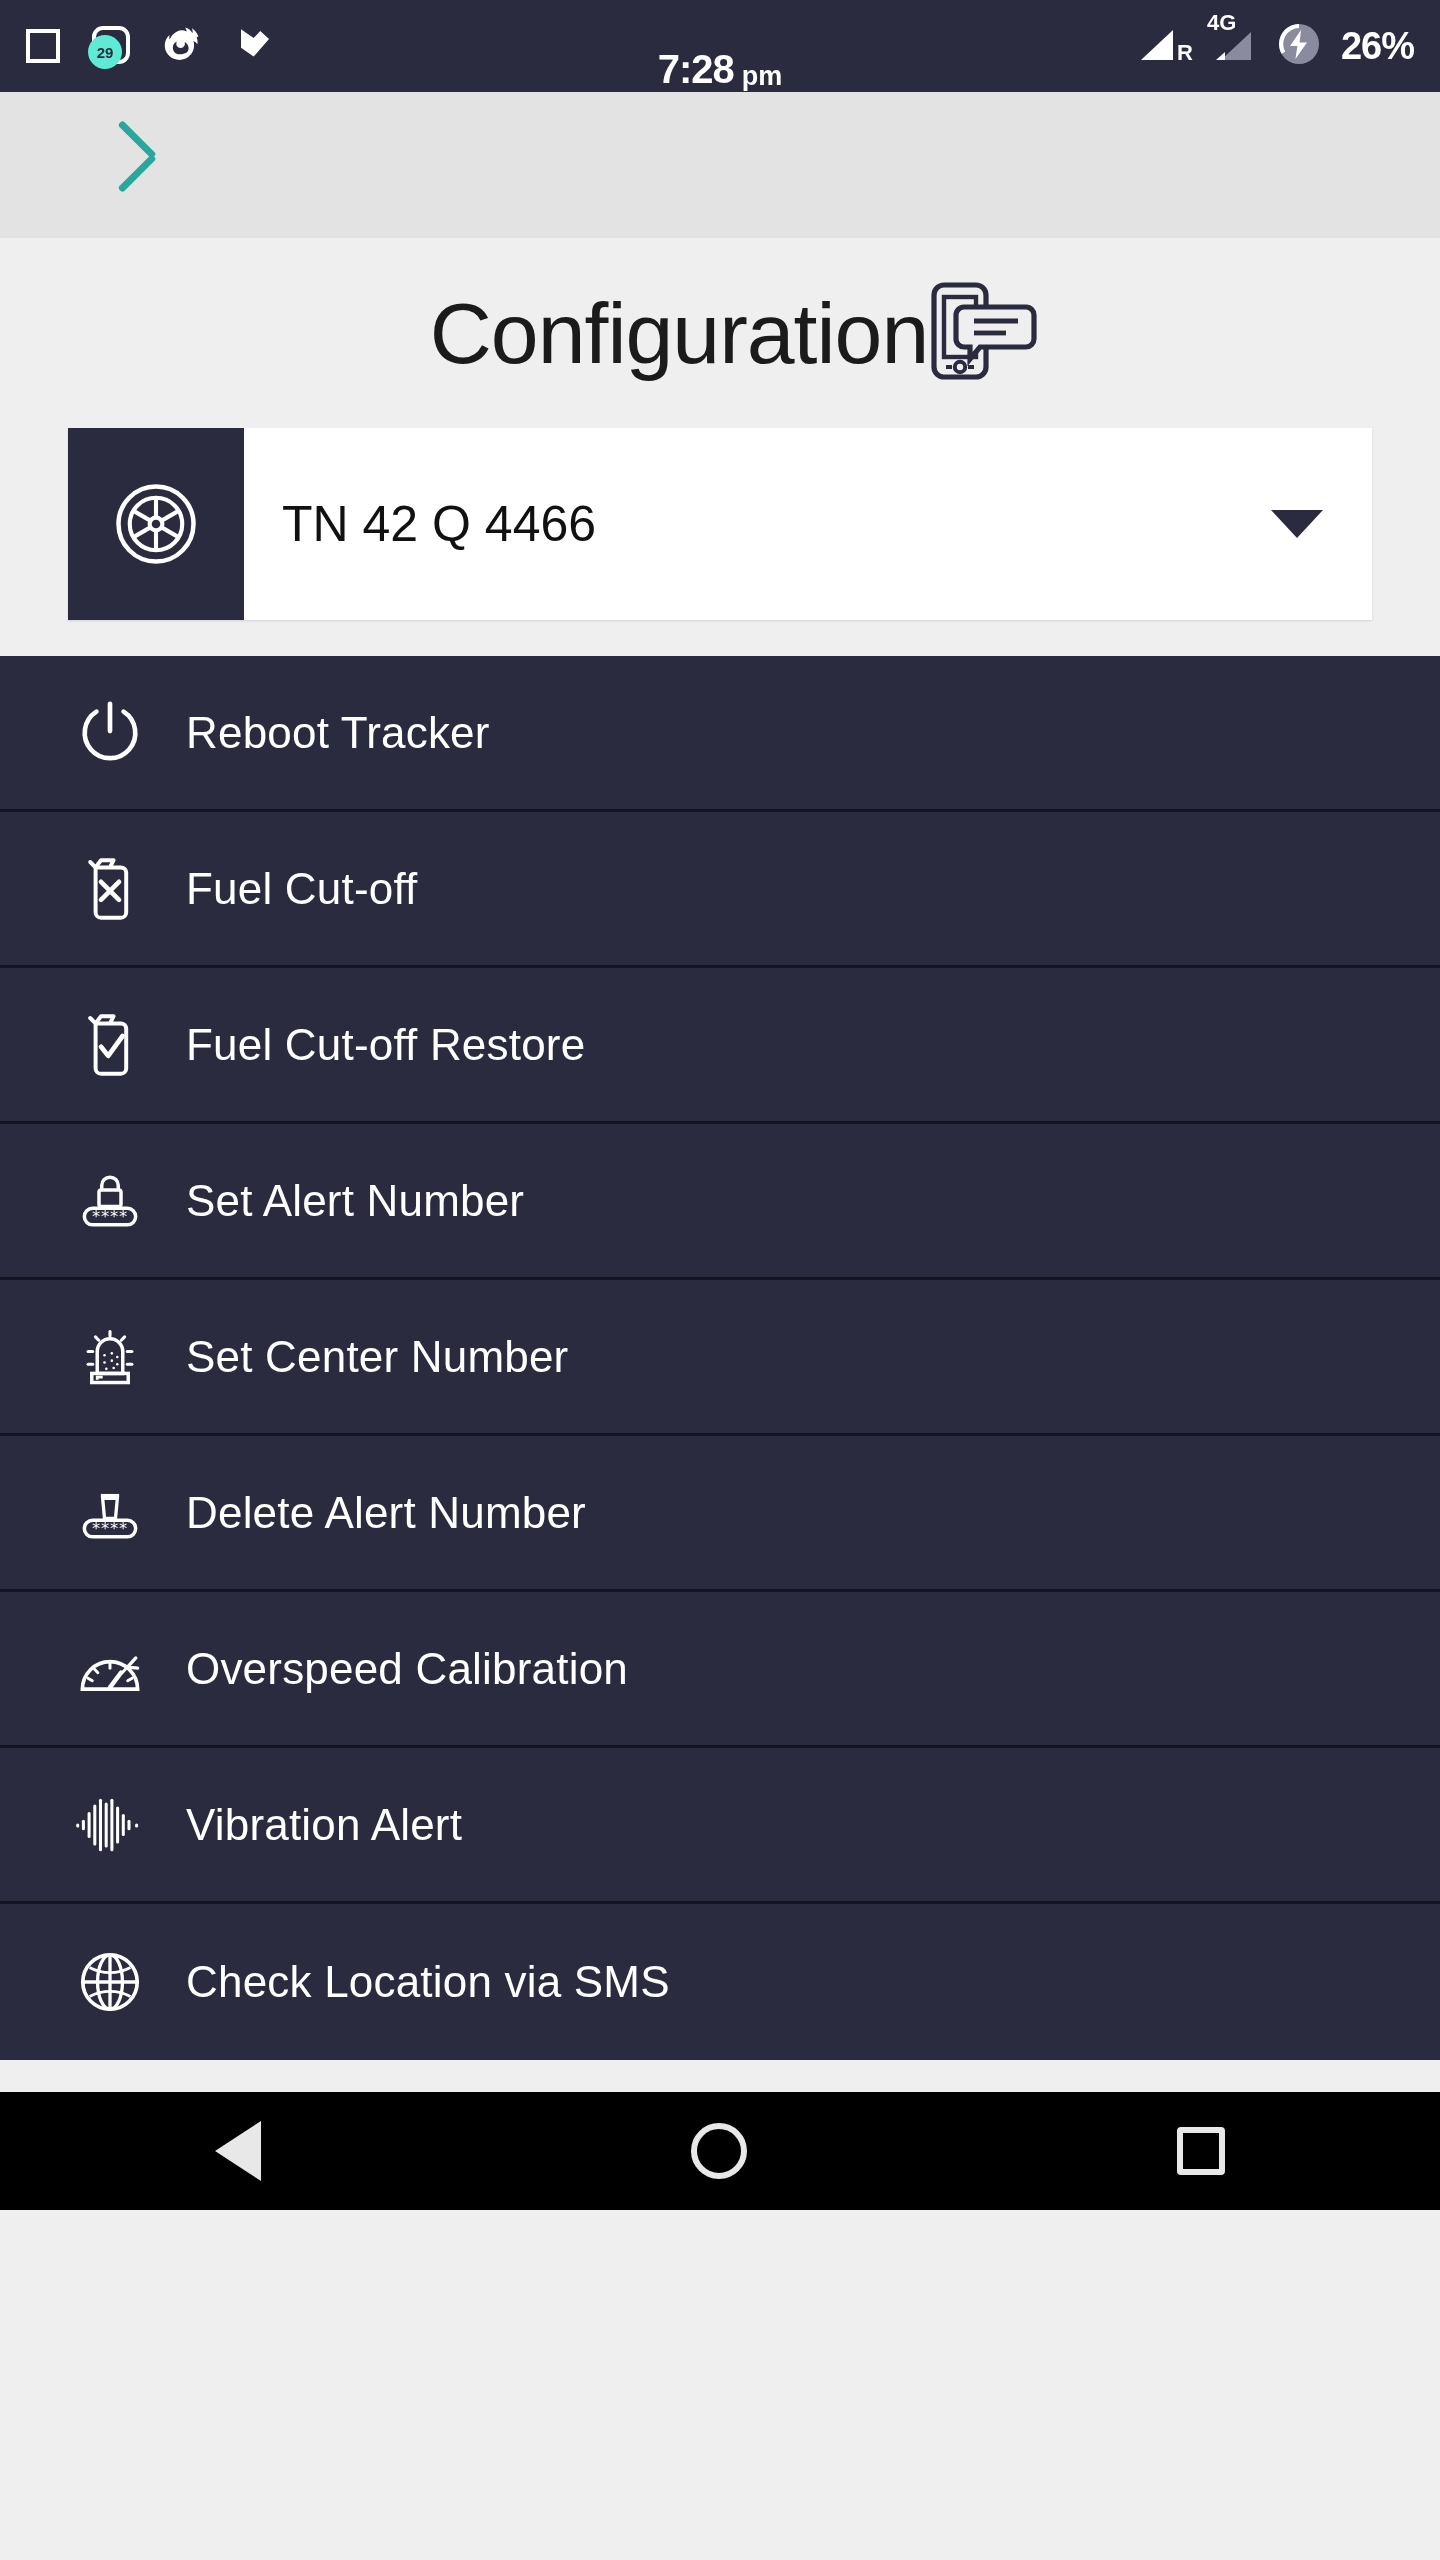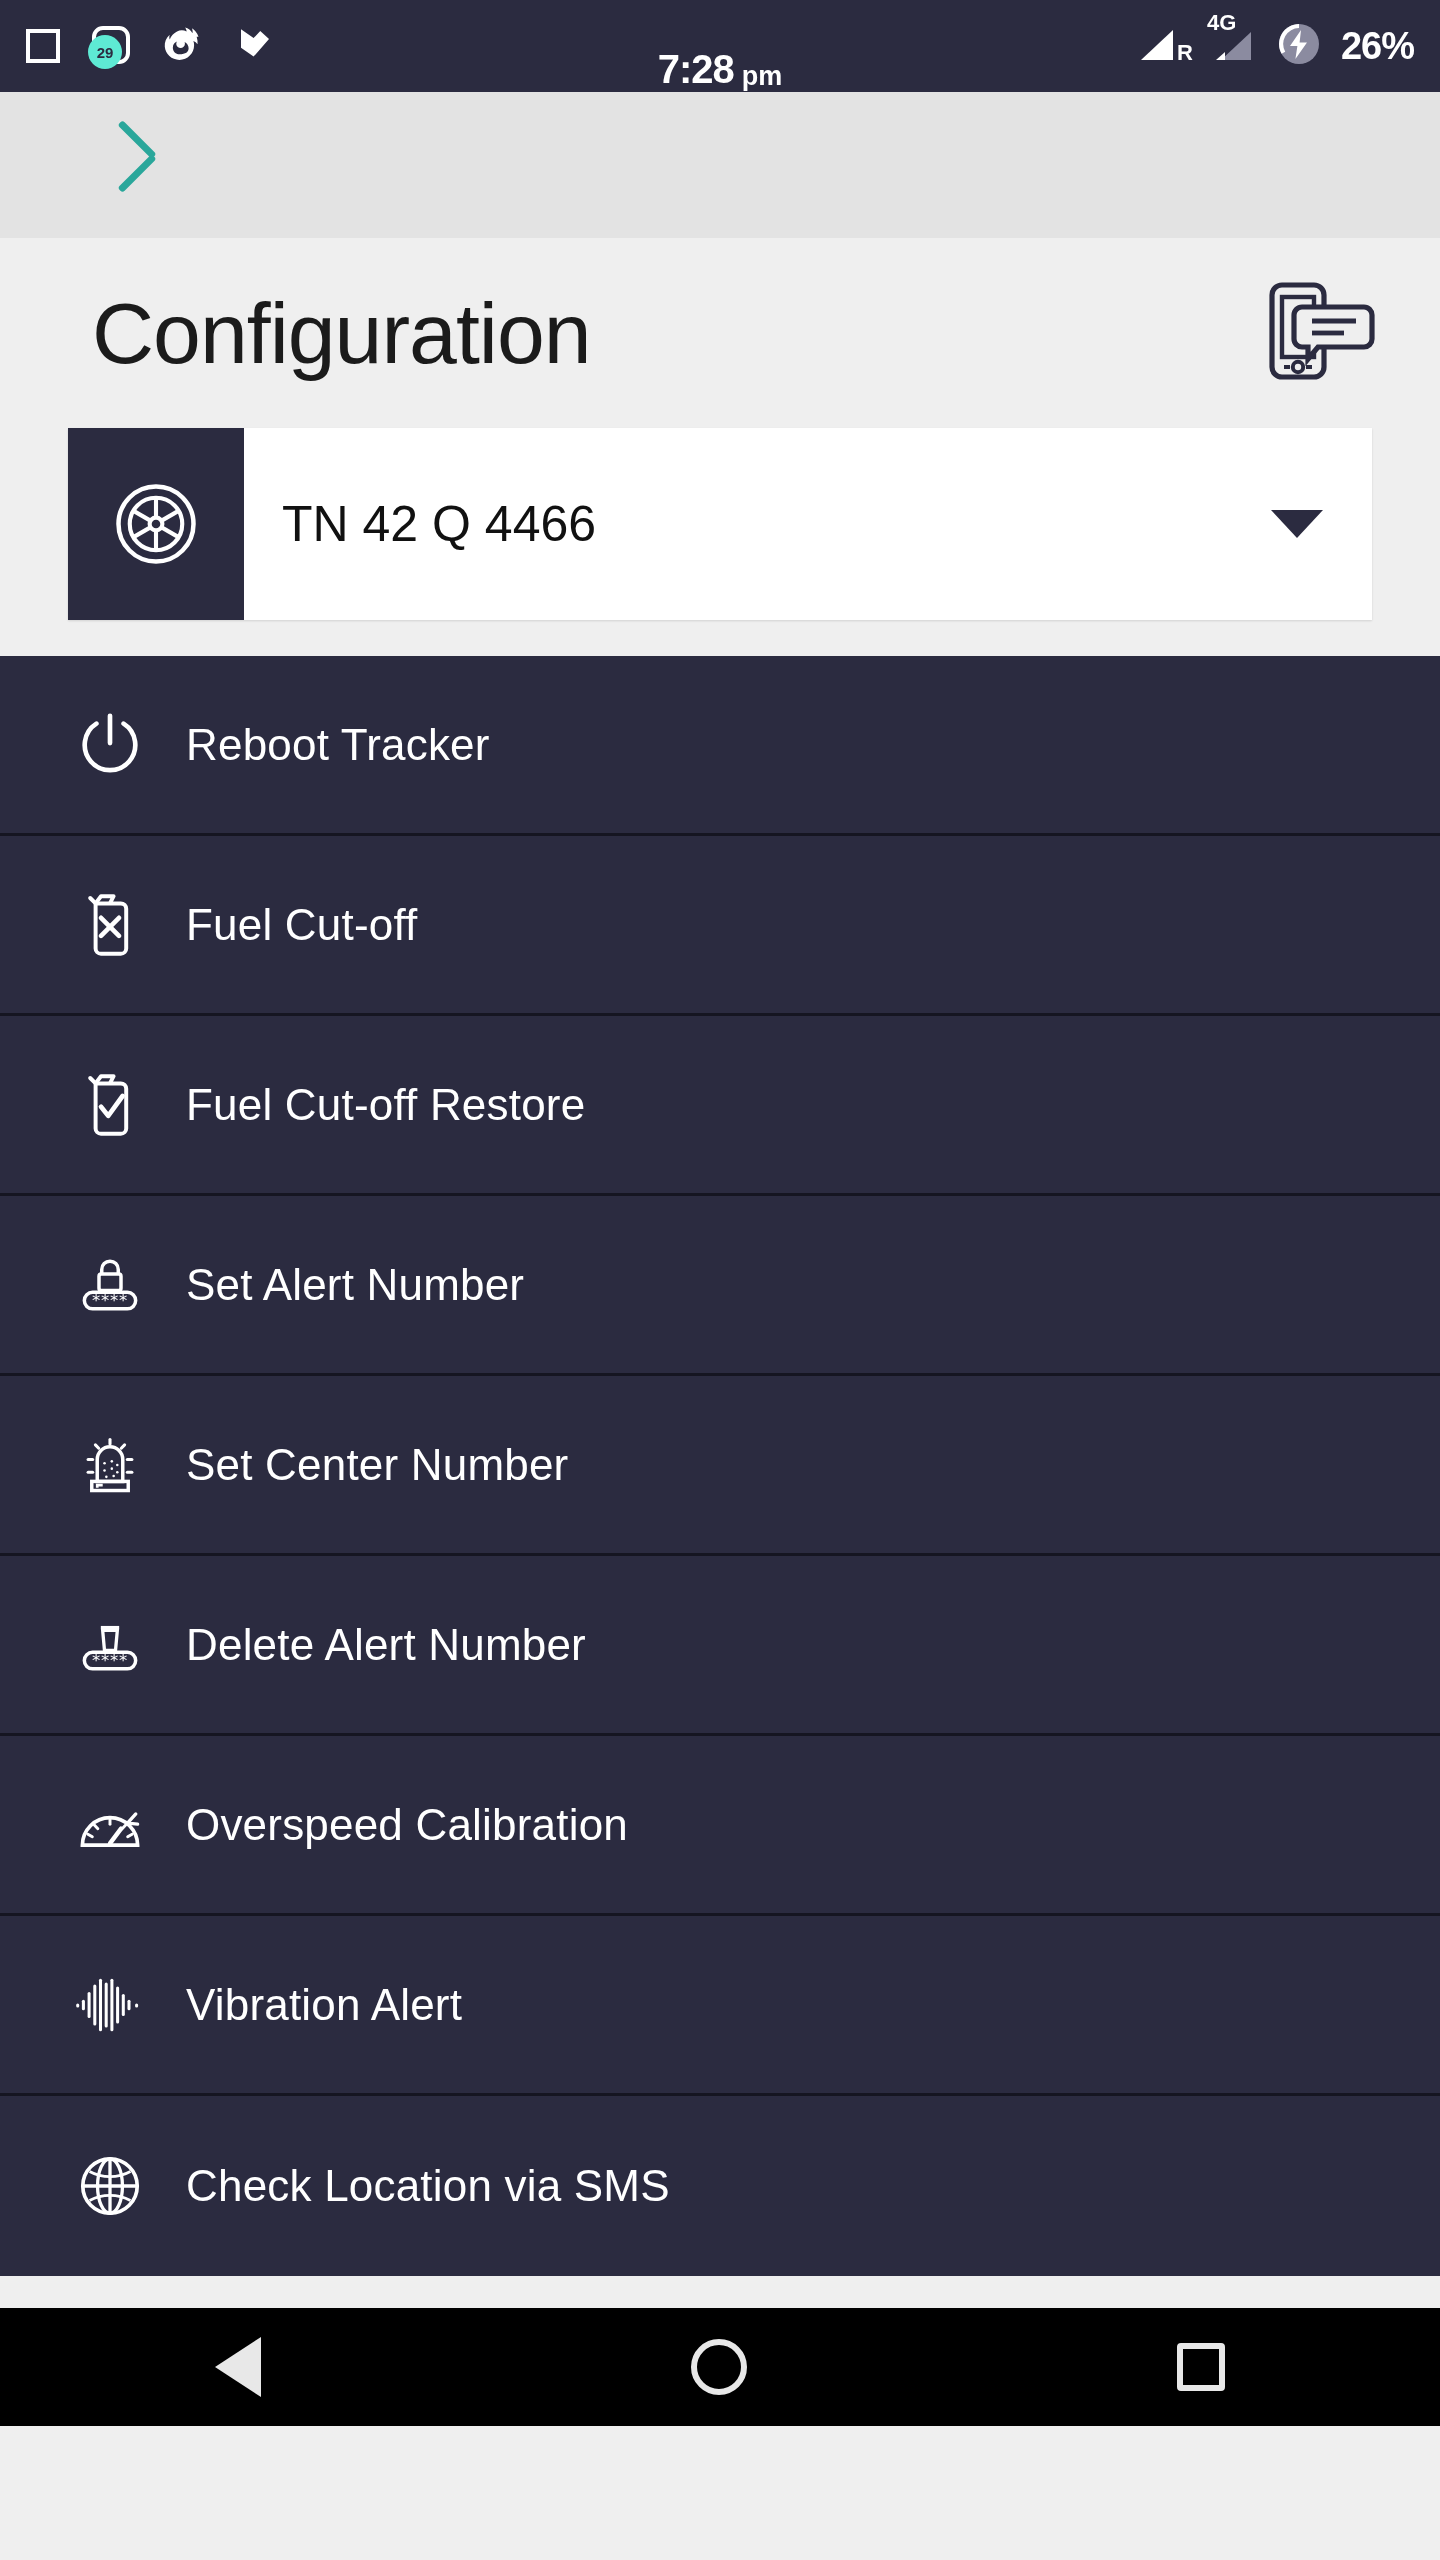--- a/index.html
+++ b/index.html
@@ -43,21 +43,21 @@
   .back-chev{ width:52px; height:52px; position:relative; }
   .back-chev:before, .back-chev:after{
     content:""; position:absolute; left:14px; width:48px; height:7px;
     background:#2aa79b; border-radius:3px;
   }
   .back-chev:before{ top:14px; transform:rotate(135deg); transform-origin:left center; }
   .back-chev:after{ top:14px; transform:rotate(-135deg); transform-origin:left center; }
 
   
   .titlerow{
-    height:190px; display:flex; align-items:center; justify-content:space-between;
+    height:190px; display:flex; align-items:center; justify-content:center;
     padding:0 62px 0 92px; background:#efefef;
   }
   .page-title{ font-size:86px; font-weight:300; color:#1b1b1b; letter-spacing:-1px; }
 
   
   .vehiclewrap{ padding:0 68px; background:#efefef; height:228px; display:flex; align-items:flex-start; }
   .vehicle{
     display:flex; align-items:stretch; width:100%; height:192px;
     background:#fff; box-shadow:0 1px 2px rgba(0,0,0,.12);
   }
@@ -65,21 +65,21 @@
     width:176px; background:#2b2b40; display:flex; align-items:center; justify-content:center; flex:0 0 176px;
   }
   .veh-label{ flex:1; display:flex; align-items:center; padding-left:38px;
     font-size:50px; color:#111; font-weight:400; }
   .veh-caret{ width:150px; display:flex; align-items:center; justify-content:center; }
   .caret{ width:0;height:0;border-left:26px solid transparent;border-right:26px solid transparent;border-top:28px solid #2b2b40; }
 
   
   .list{ background:#2b2b40; }
   .row{
-    height:180px; display:flex; align-items:center;
+    height:156px; display:flex; align-items:center;
     border-bottom:3px solid #151521; padding-left:58px;
   }
   .row:last-child{ border-bottom:none; }
   .row-ico{ width:104px; flex:0 0 104px; display:flex; align-items:center; justify-content:center; }
   .row-label{ font-size:44px; color:#fff; font-weight:400; padding-left:24px; letter-spacing:.2px; }
   .list-tail{ height:32px; background:#efefef; }
 
   
   .navbar{ height:118px; background:#000; display:flex; align-items:center; justify-content:space-around; }
   .nav-back{ width:0;height:0;border-top:30px solid transparent;border-bottom:30px solid transparent;border-right:46px solid #e8e8e8; }

